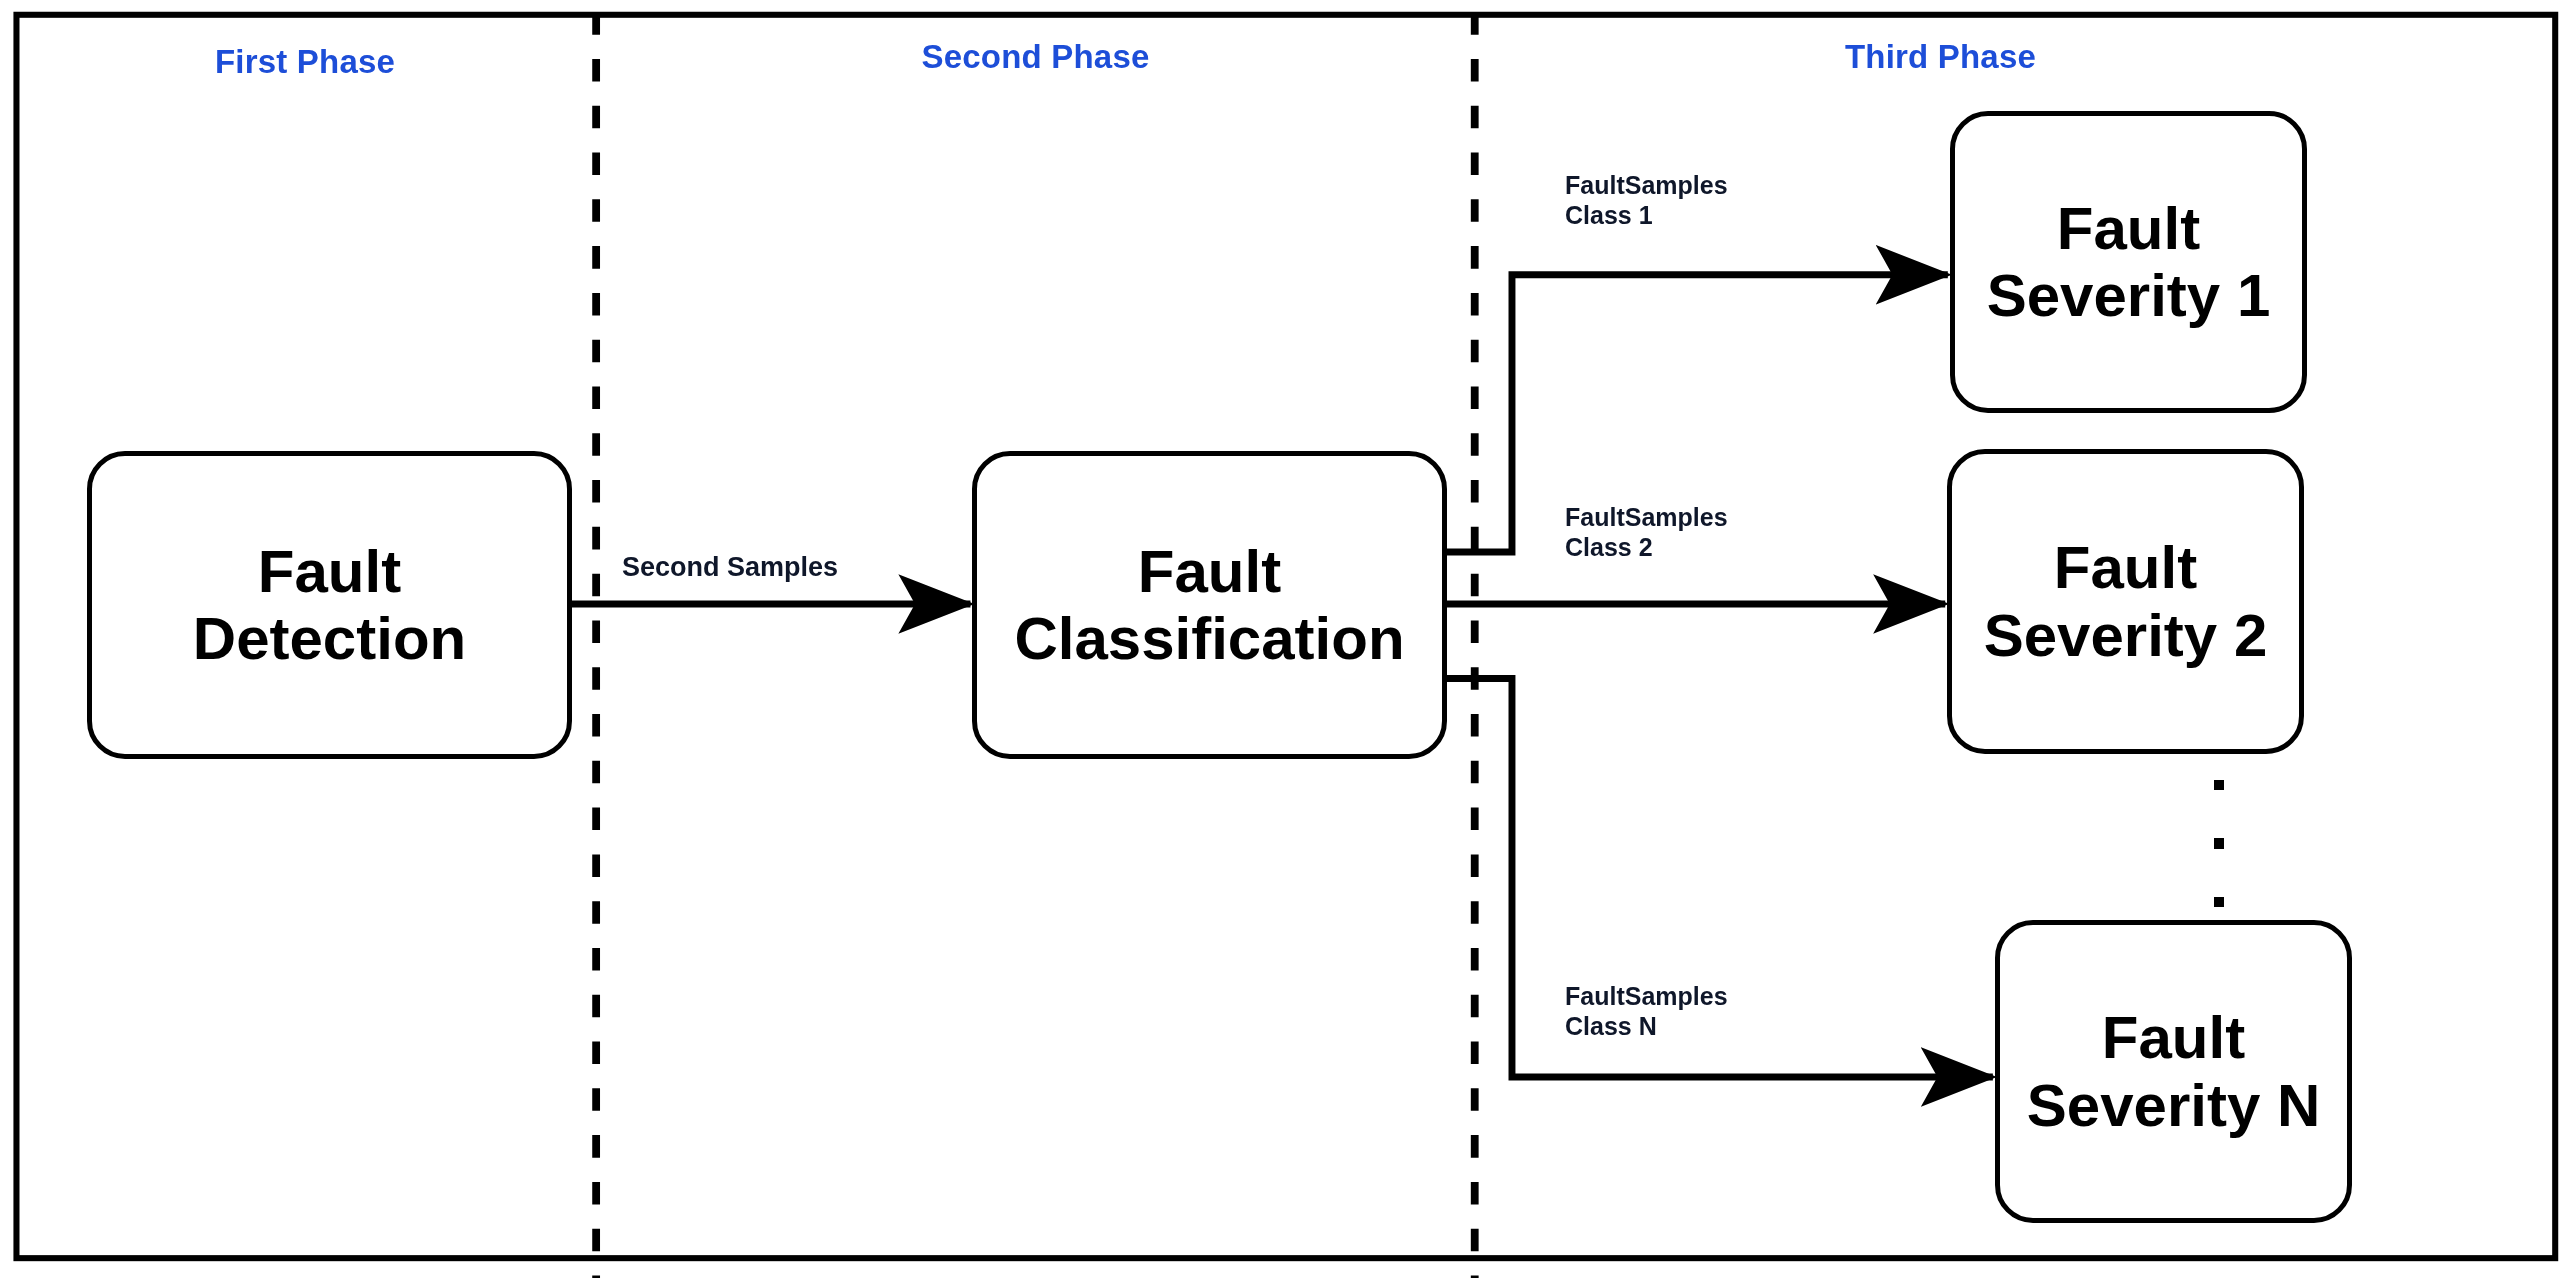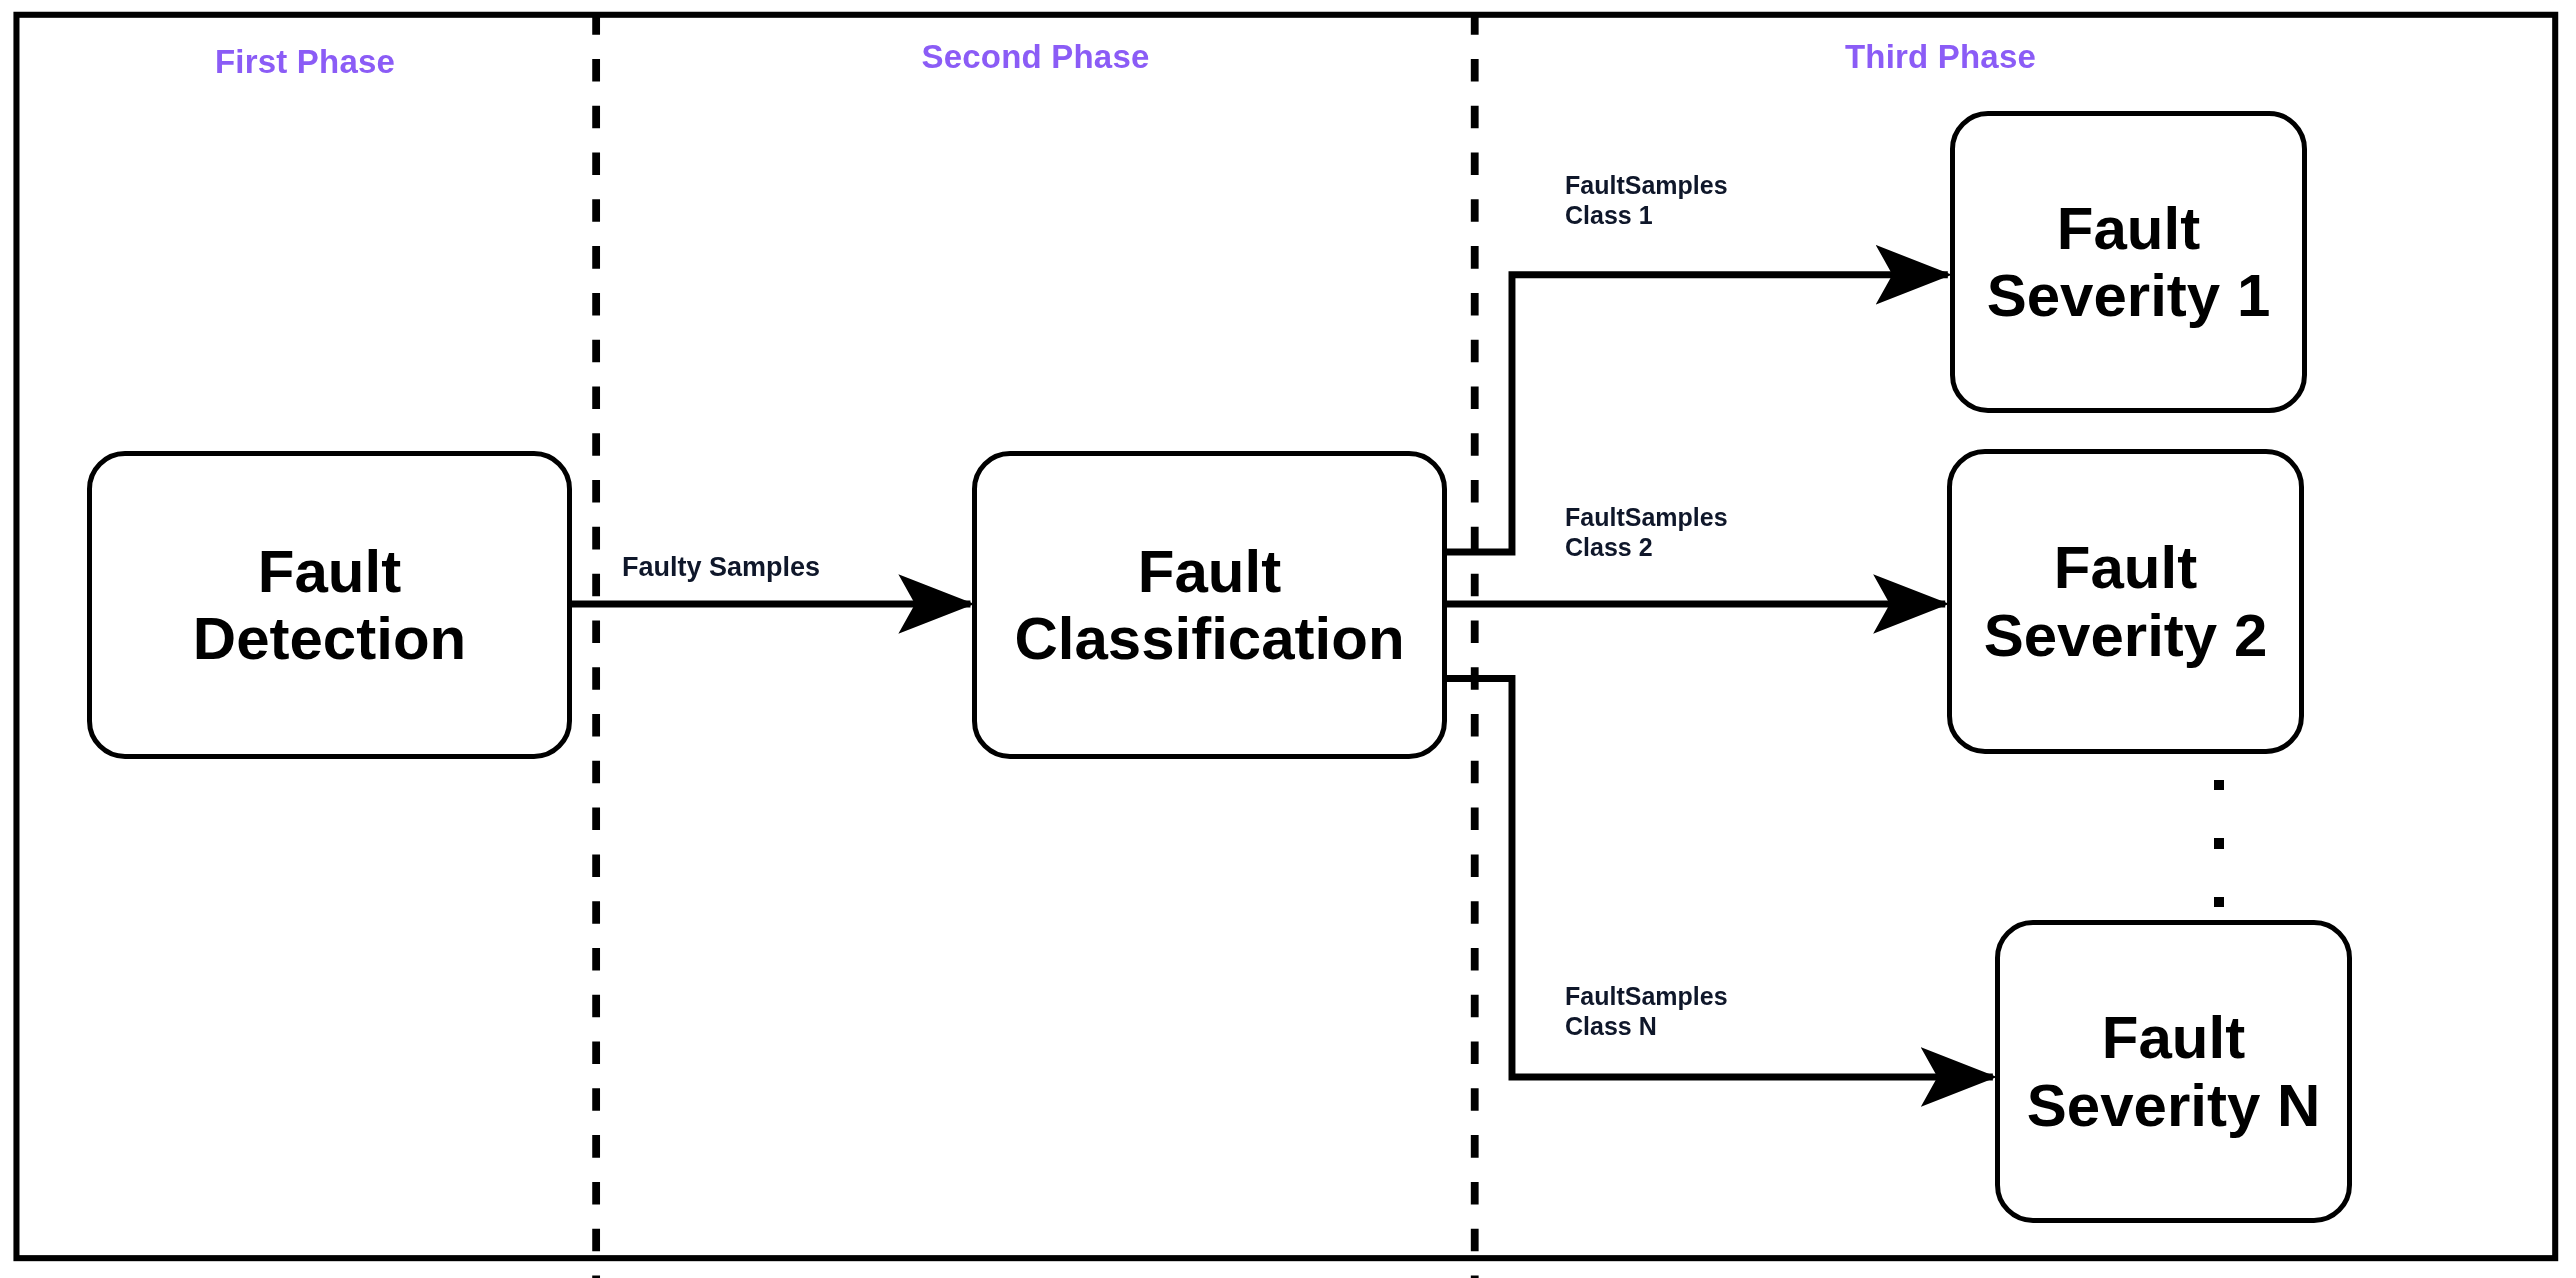--- a/index.html
+++ b/index.html
@@ -24,21 +24,21 @@
     top: 0;
     width: 2576px;
     height: 1279px;
   }
   
   .phase-label {
     position: absolute;
     font-family: "Liberation Sans", sans-serif;
     font-weight: bold;
     font-size: 33px;
-    color: #8b5cf6;
+    color: #1d4ed8;
     white-space: nowrap;
     text-align: center;
     letter-spacing: 0.2px;
   }
   
   .node-box {
     position: absolute;
     box-sizing: border-box;
     border: 5.2px solid #000000;
     border-radius: 38px;
@@ -139,21 +139,21 @@
     <span class="line1">Fault</span>
     <span class="line2">Severity 2</span>
   </div>
 
   <div class="node-box" style="left:1995px; top:920px; width:357px; height:303px;">
     <span class="line1">Fault</span>
     <span class="line2">Severity N</span>
   </div>
 
   <div class="edge-label small" style="left:622px; top:552px;">
-    <span>Faulty Samples</span>
+    <span>Second Samples</span>
   </div>
 
   <div class="edge-label tiny" style="left:1565px; top:171px;">
     <div>FaultSamples</div>
     <div>Class 1</div>
   </div>
 
   <div class="edge-label tiny" style="left:1565px; top:503px;">
     <div>FaultSamples</div>
     <div>Class 2</div>

